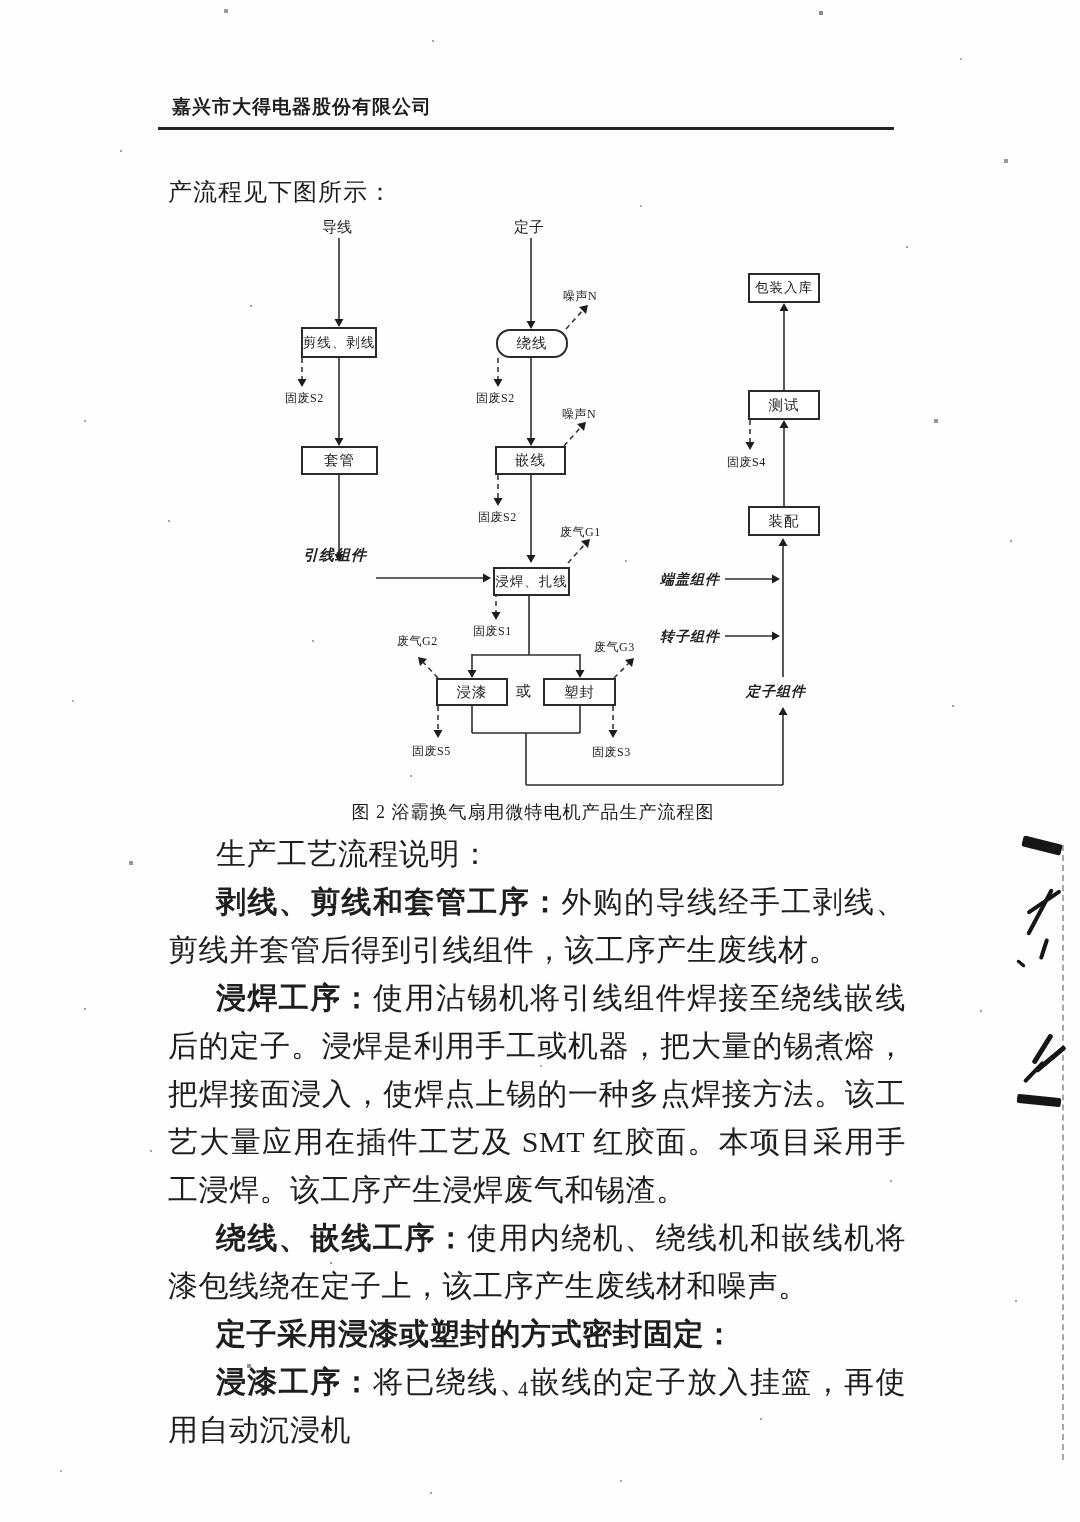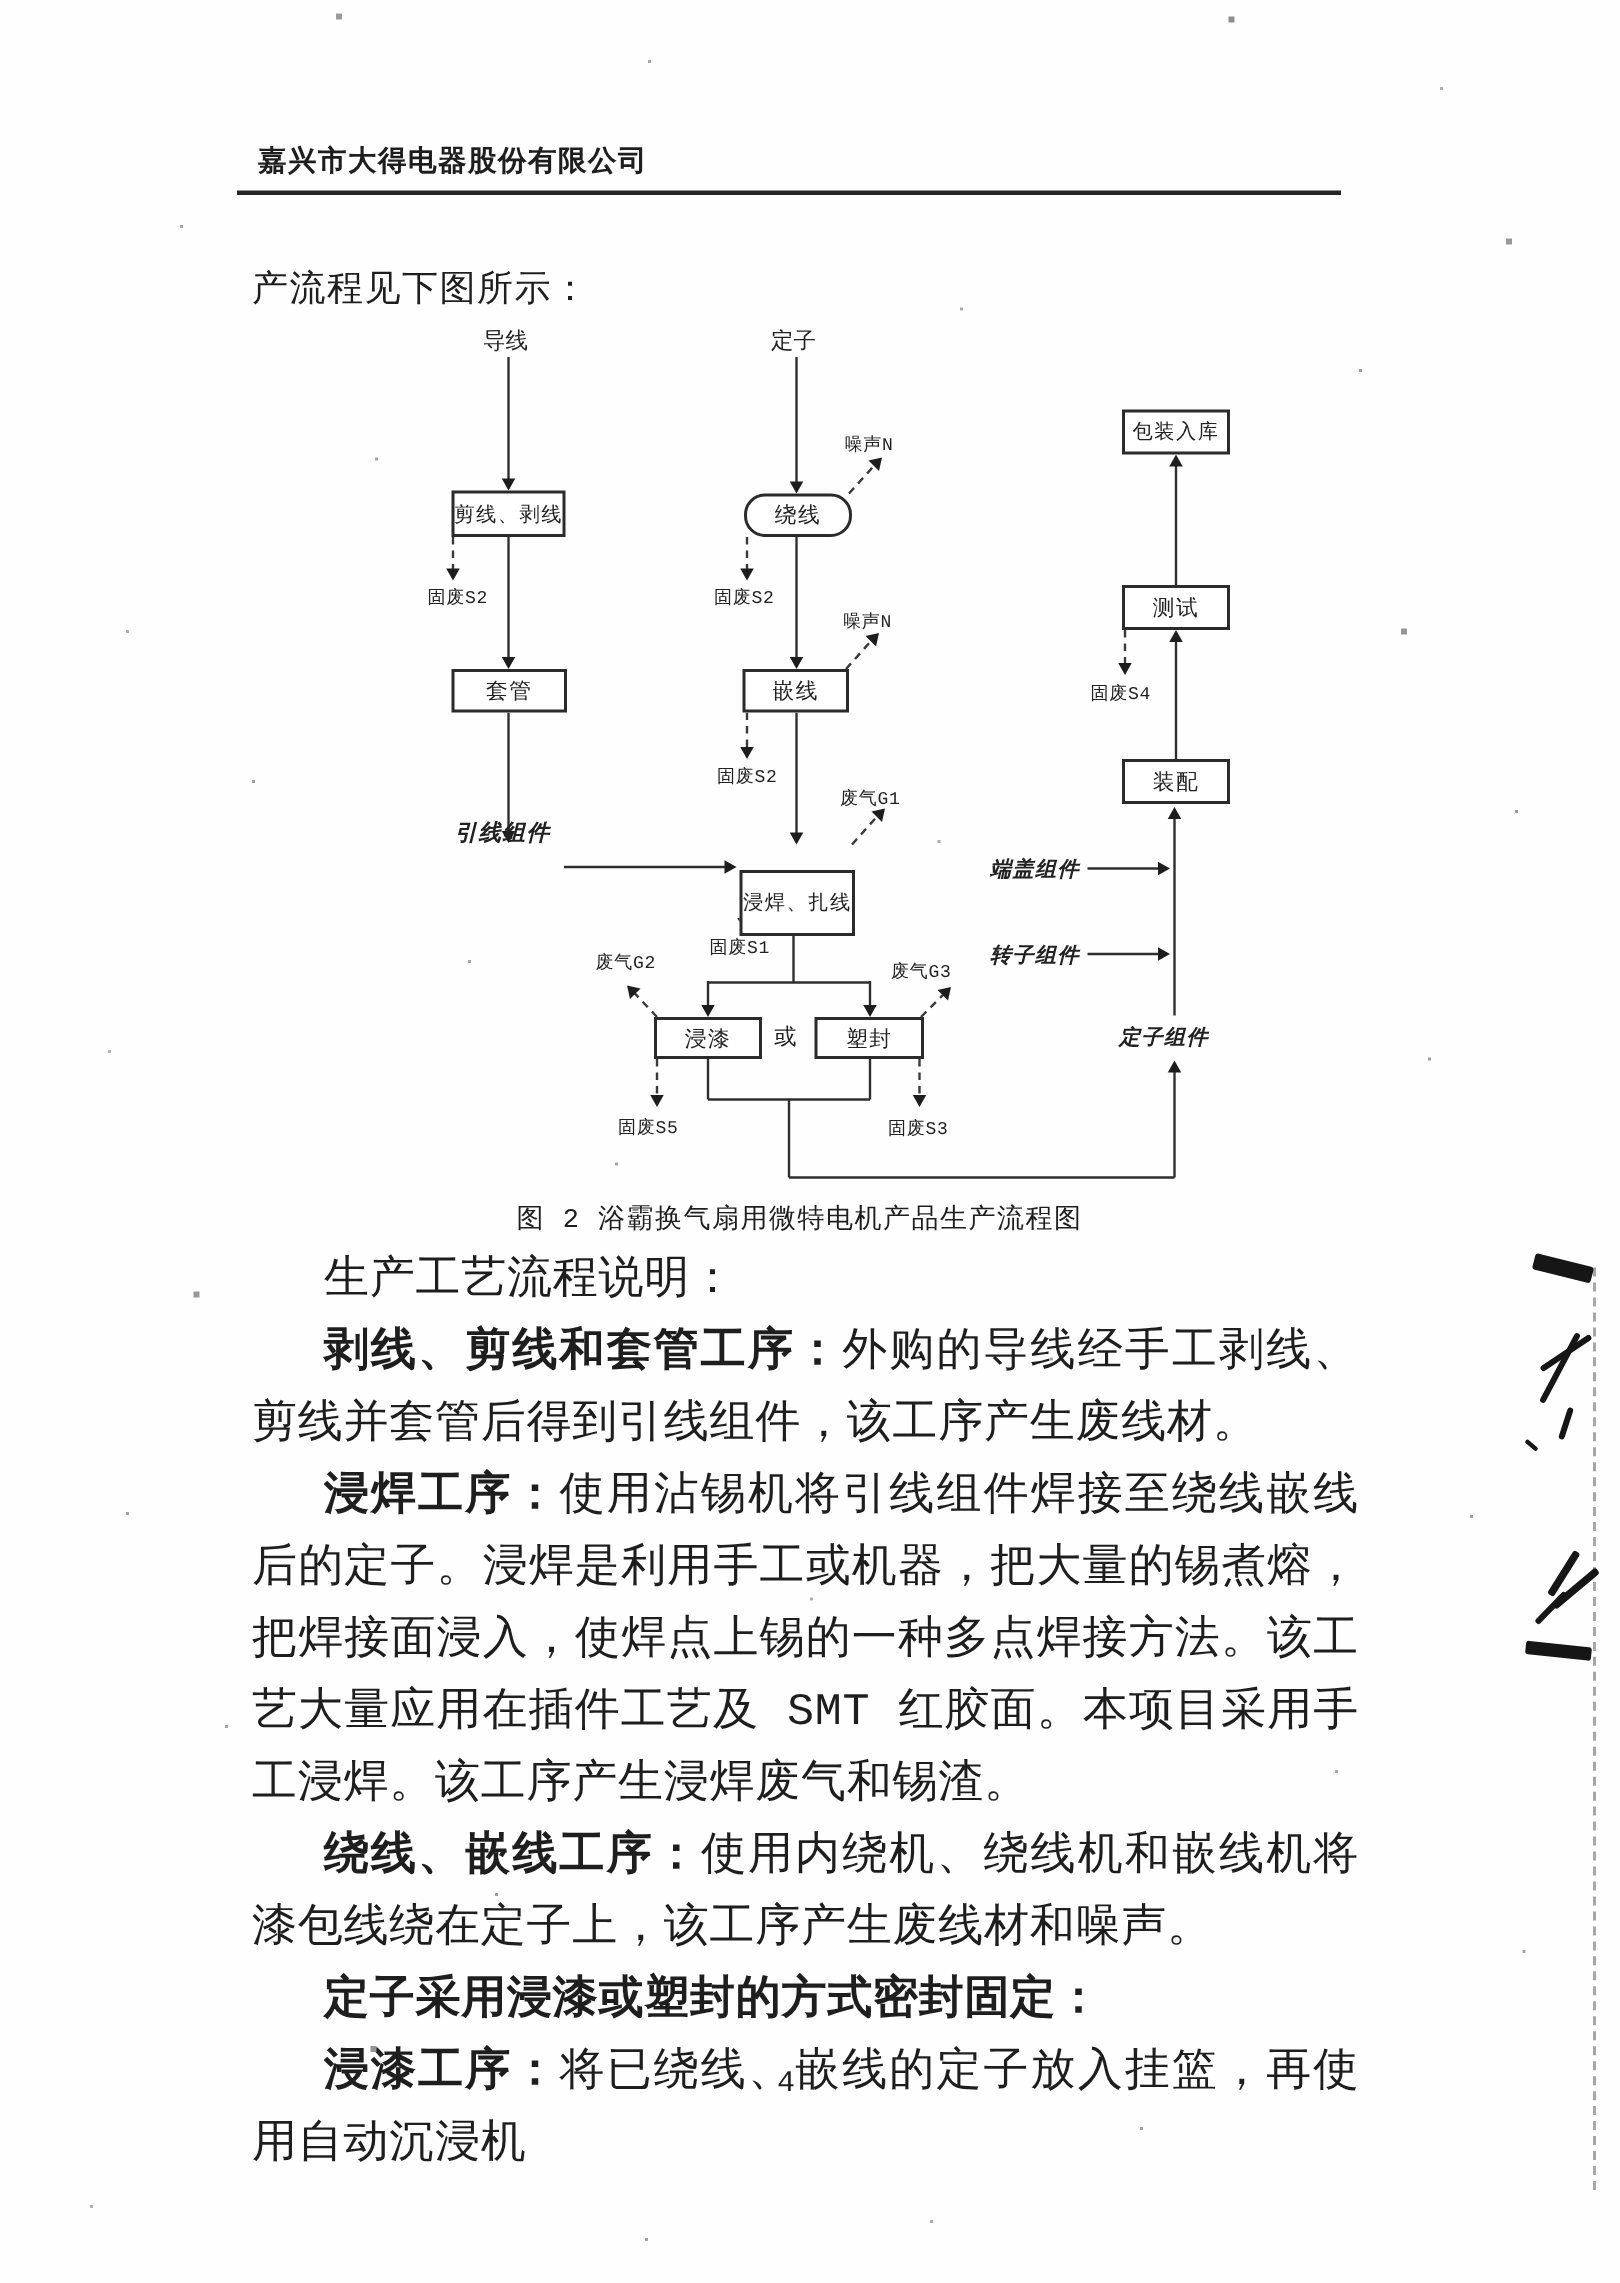--- a/index.html
+++ b/index.html
@@ -1,19 +1,19 @@
 <!DOCTYPE html>
 <html><head>
 <meta charset="utf-8">
 <style>
   html,body{margin:0;padding:0;background:#e8e8e6;}
   .page{
     position:relative; width:1080px; height:1522px; margin:0 auto;
     background:#fefefe; overflow:hidden;
-    font-family:Liberation Mono, monospace;
+    font-family:Liberation Serif, serif;
     color:#1e1e1e;
   }
   
   .hdr-title{position:absolute; left:172px; top:94px; font-size:19px; font-weight:bold; letter-spacing:1px;}
   .hdr-rule{position:absolute; left:158px; top:127px; width:736px; height:3px; background:#262626;}
   
   .intro{position:absolute; left:168px; top:176px; font-size:24px; letter-spacing:1px;}
   
   .flowchart{position:absolute; left:0; top:210px; width:1080px; height:600px;}
   .flowchart svg{position:absolute; left:0; top:0;}
@@ -132,21 +132,21 @@
       </g>
     </svg>
 
     <div class="flabel" style="left:322px; top:8px;">导线</div>
     <div class="flabel" style="left:514px; top:8px;">定子</div>
 
     <div class="fbox" style="left:301px; top:117px; width:76px; height:31px; font-size:13.5px;">剪线、剥线</div>
     <div class="fbox" style="left:301px; top:236px; width:77px; height:29px;">套管</div>
     <div class="fbox" style="left:496px; top:119px; width:72px; height:29px;border-radius:14px;">绕线</div>
     <div class="fbox" style="left:495px; top:236px; width:71px; height:29px;">嵌线</div>
-    <div class="fbox" style="left:493px; top:370px; width:77px; height:44px; font-size:13.5px;">浸焊、扎线</div>
+    <div class="fbox" style="left:493px; top:357px; width:77px; height:29px; font-size:13.5px;">浸焊、扎线</div>
     <div class="fbox" style="left:436px; top:468px; width:72px; height:28px;">浸漆</div>
     <div class="fbox" style="left:543px; top:468px; width:73px; height:28px;">塑封</div>
     <div class="fbox" style="left:748px; top:63px;  width:72px; height:30px; font-size:13.5px;">包装入库</div>
     <div class="fbox" style="left:748px; top:180px; width:72px; height:30px;">测试</div>
     <div class="fbox" style="left:748px; top:296px; width:72px; height:30px;">装配</div>
 
     <div class="flabel" style="left:516px; top:472px;">或</div>
 
     <div class="flabel fsmall" style="left:285px; top:180px;">固废S2</div>
     <div class="flabel fsmall" style="left:476px; top:180px;">固废S2</div>

